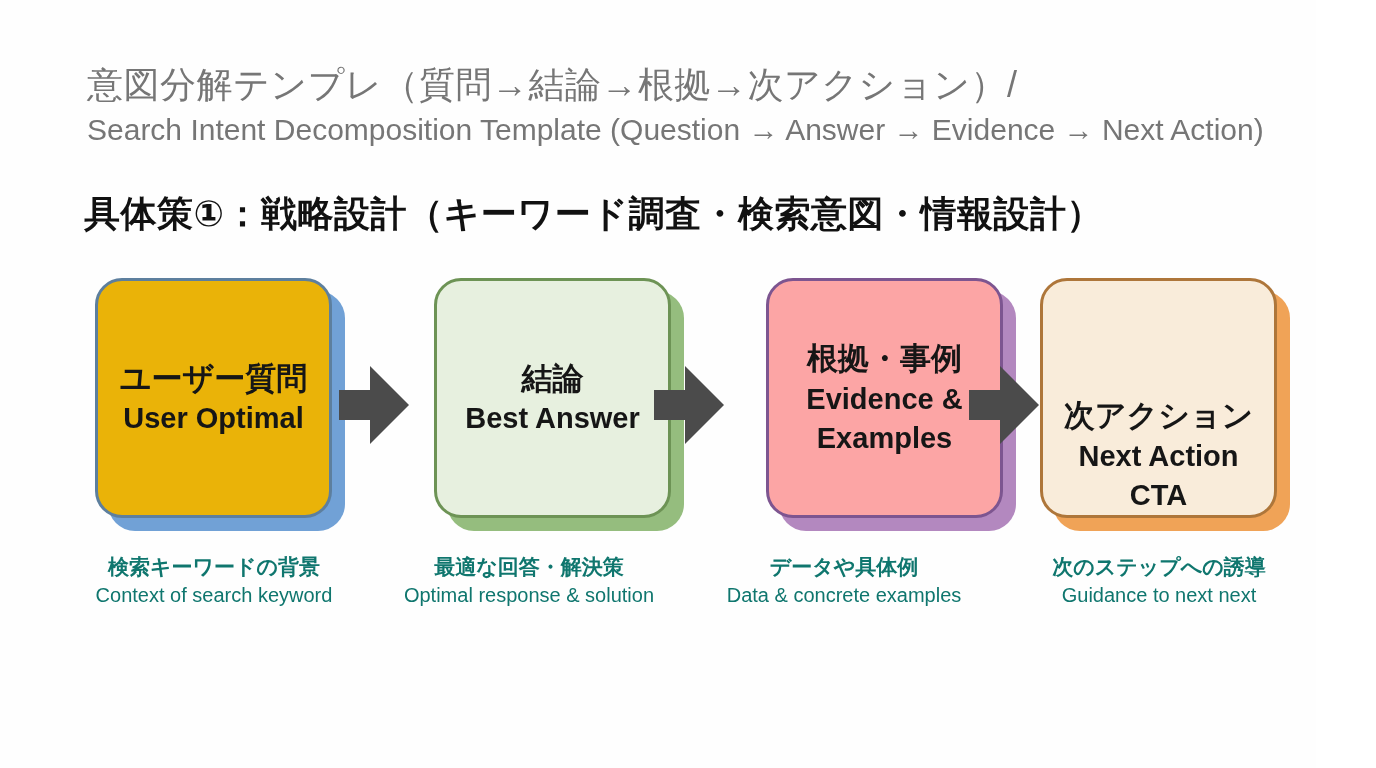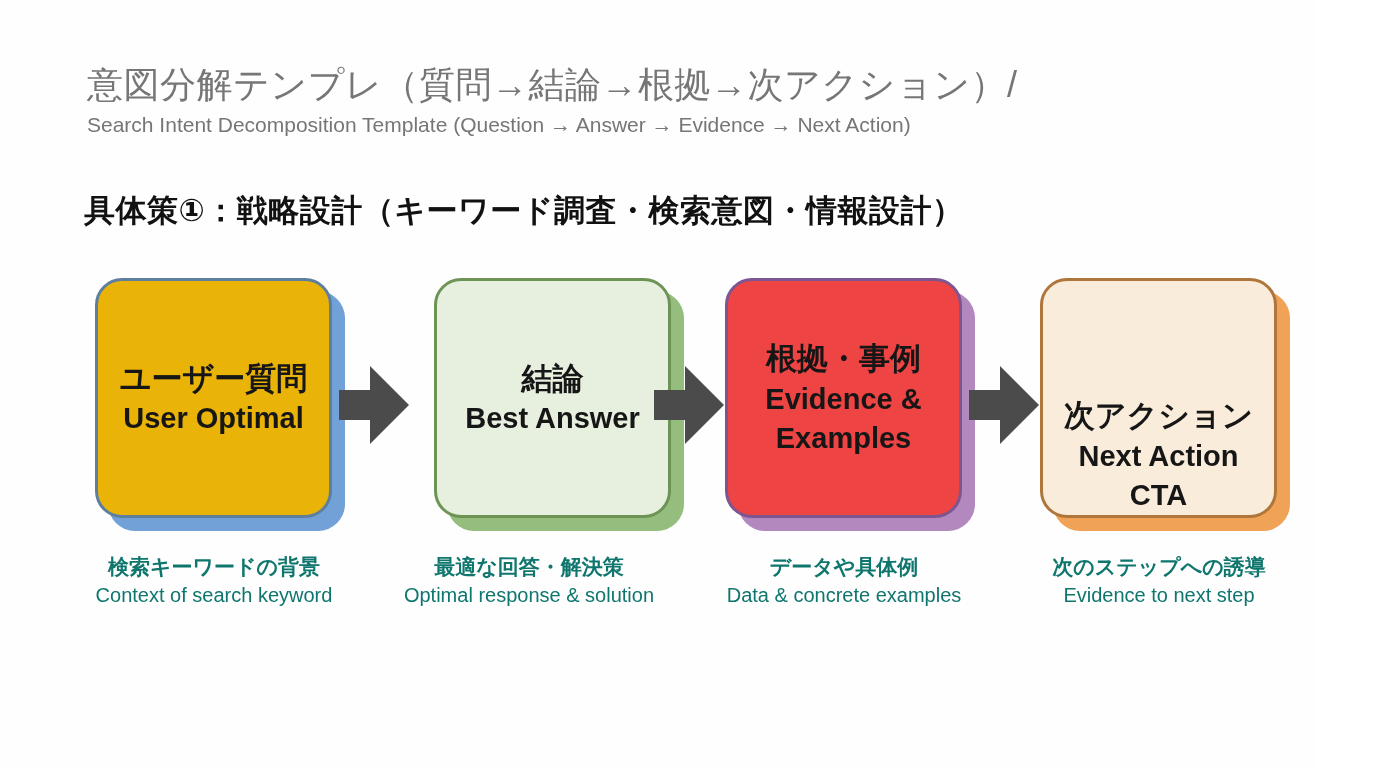--- a/index.html
+++ b/index.html
@@ -23,32 +23,32 @@
     top: 62px;
     width: 1240px;
   }
   .title-jp {
     font-size: 36px;
     line-height: 1.25;
     font-weight: 500;
     letter-spacing: 0.5px;
   }
   .title-en {
-    font-size: 21px;
+    font-size: 30px;
     line-height: 1.2;
     margin-top: 5px;
     font-weight: 400;
   }
 
   
   .section-heading {
     position: absolute;
     left: 84px;
     top: 190px;
-    font-size: 31px;
+    font-size: 36px;
     font-weight: 700;
     letter-spacing: 0.5px;
   }
 
   
   .step-box {
     position: absolute;
     top: 278px;
     width: 237px;
     height: 240px;
@@ -159,21 +159,21 @@
     <div class="jp">結論</div>
     <div class="en">Best Answer</div>
 
   </div>
 
   <div class="flow-arrow arrow-2">
     <div class="shaft" style="background-color: rgb(75, 75, 75);"></div>
     <div class="head" style="border-left-color: rgb(75, 75, 75);"></div>
   </div>
 
-  <div class="step-box box-3" style="background-color: #ef4444; border-color: rgb(125, 85, 144); --shadow-color: #b388bf;">
+  <div class="step-box box-3" style="background-color: #fca5a5; border-color: rgb(125, 85, 144); margin-left: 41px; --shadow-color: #b388bf;">
     <div class="jp">根拠・事例</div>
     <div class="en">Evidence &amp; Examples</div>
 
   </div>
 
   <div class="flow-arrow arrow-3">
     <div class="shaft" style="background-color: rgb(75, 75, 75);"></div>
     <div class="head" style="border-left-color: rgb(75, 75, 75);"></div>
   </div>
 
@@ -190,16 +190,16 @@
   <div class="caption cap-2">
     <div class="cap-jp">最適な回答・解決策</div>
     <div class="cap-en">Optimal response &amp; solution</div>
   </div>
   <div class="caption cap-3">
     <div class="cap-jp">データや具体例</div>
     <div class="cap-en">Data &amp; concrete examples</div>
   </div>
   <div class="caption cap-4">
     <div class="cap-jp">次のステップへの誘導</div>
-    <div class="cap-en">Evidence to next step</div>
+    <div class="cap-en">Guidance to next next</div>
   </div>
 
 </div>
 
 </body></html>

